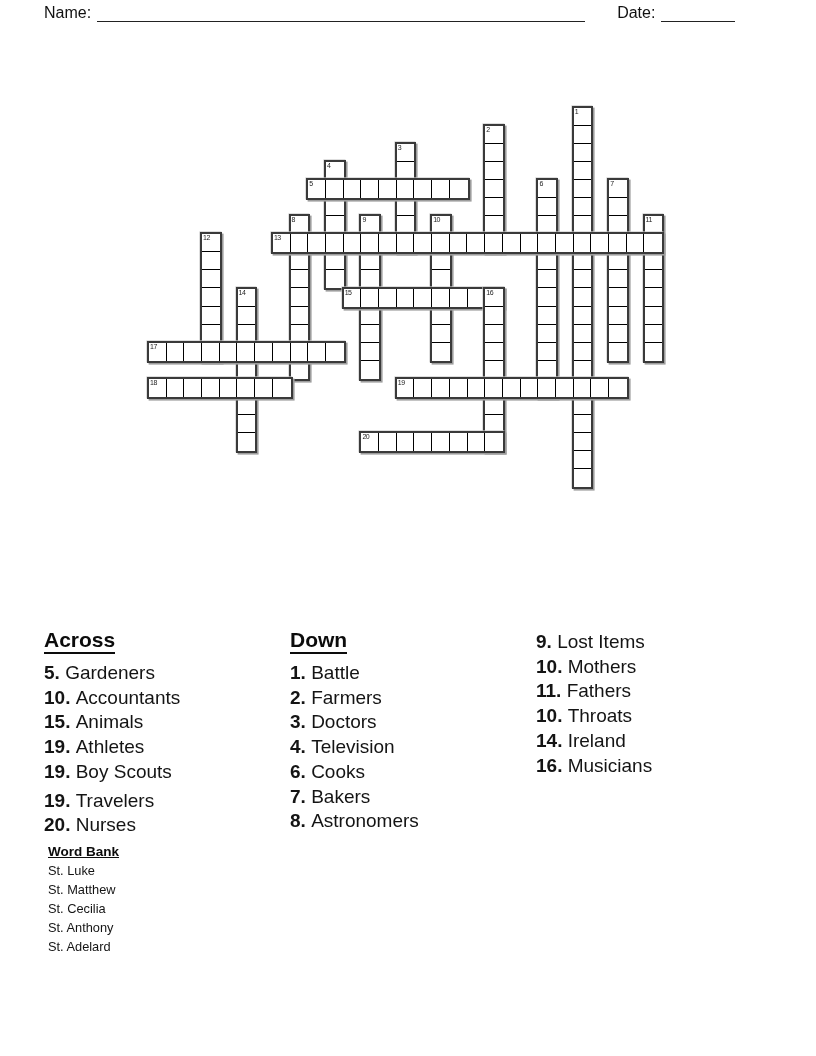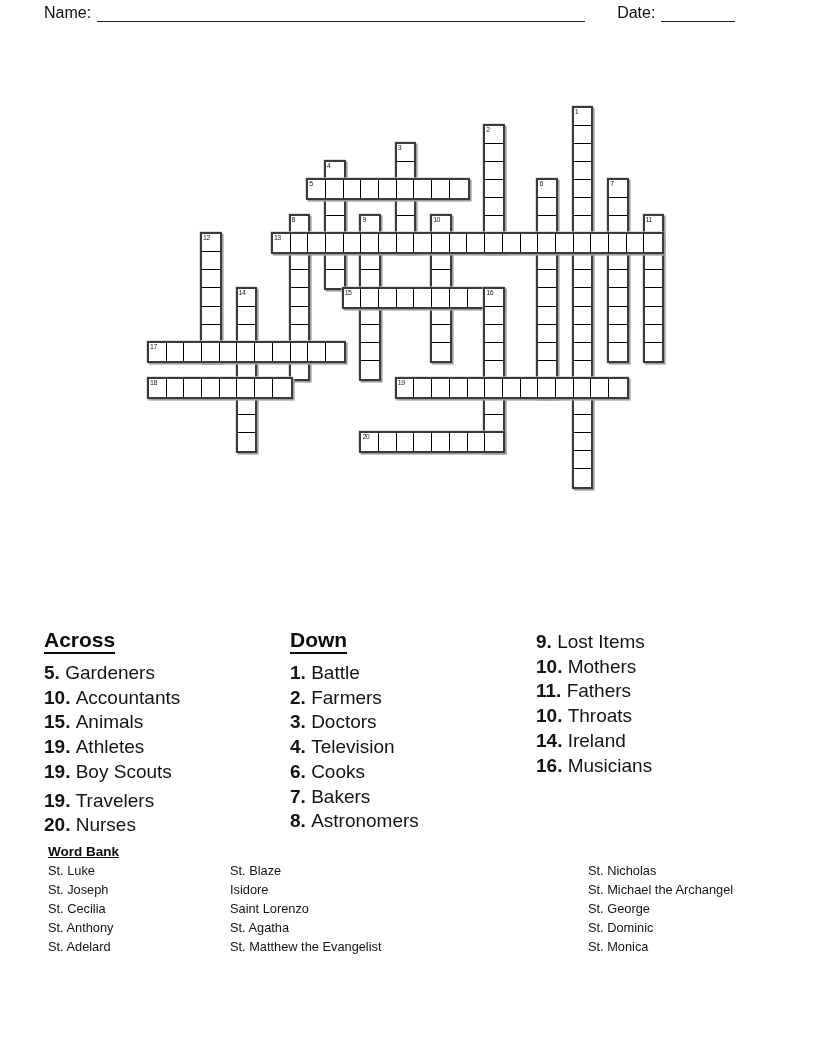--- a/index.html
+++ b/index.html
@@ -394,33 +394,19 @@
         <div class="clue-item"><span class="clue-num">11.</span><span class="clue-text">&nbsp;Fathers</span></div>
         <div class="clue-item"><span class="clue-num">10.</span><span class="clue-text">&nbsp;Throats</span></div>
         <div class="clue-item"><span class="clue-num">14.</span><span class="clue-text">&nbsp;Ireland</span></div>
         <div class="clue-item"><span class="clue-num">16.</span><span class="clue-text">&nbsp;Musicians</span></div>
       </div>
   </div>
 
   <div class="wordbank-heading">Word Bank</div>
   <div class="wb-col" id="wb-col-0" style="left:48px;">
       <div class="wb-item">St. Luke</div>
-      <div class="wb-item">St. Joseph</div>
+      <div class="wb-item">St. Matthew</div>
       <div class="wb-item">St. Cecilia</div>
       <div class="wb-item">St. Anthony</div>
       <div class="wb-item">St. Adelard</div>
     </div>
-  <div class="wb-col" id="wb-col-1" style="left:230px;">
-      <div class="wb-item">St. Blaze</div>
-      <div class="wb-item">Isidore</div>
-      <div class="wb-item">Saint Lorenzo</div>
-      <div class="wb-item">St. Agatha</div>
-      <div class="wb-item">St. Matthew the Evangelist</div>
-    </div>
-  <div class="wb-col" id="wb-col-3" style="left:588px;">
-      <div class="wb-item">St. Nicholas</div>
-      <div class="wb-item">St. Michael the Archangel</div>
-      <div class="wb-item">St. George</div>
-      <div class="wb-item">St. Dominic</div>
-      <div class="wb-item">St. Monica</div>
-    </div>
 
 </div>
 
 </body></html>

